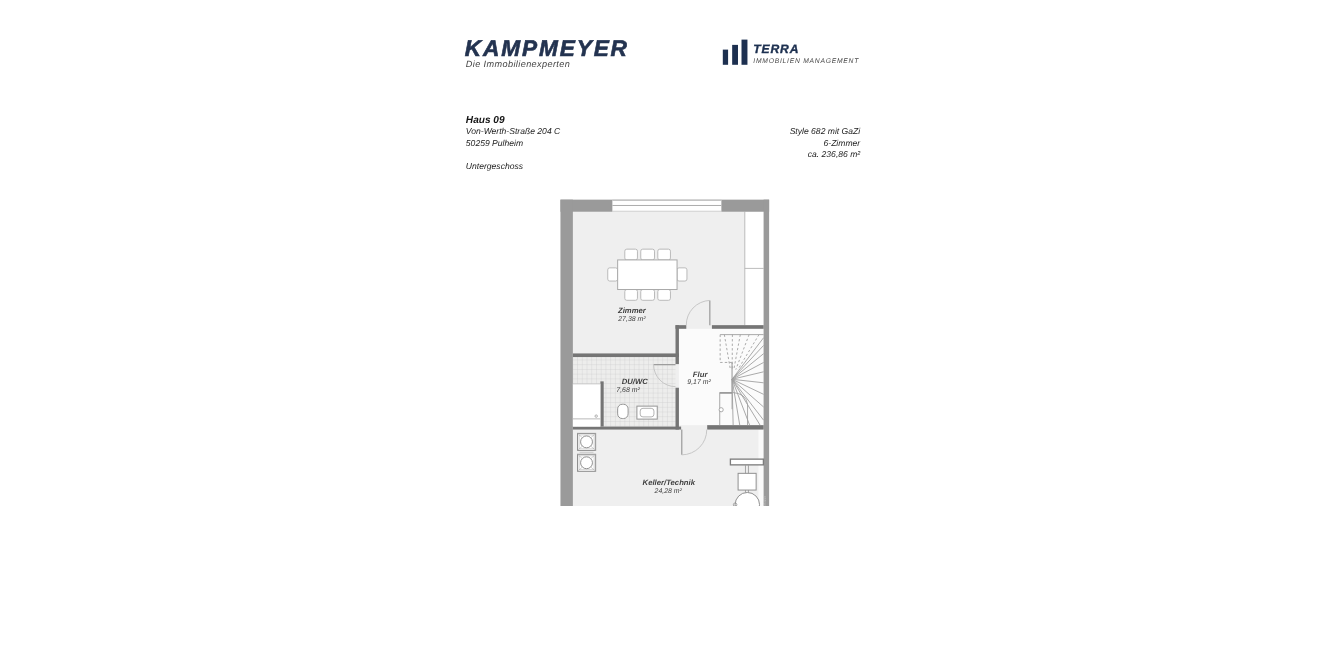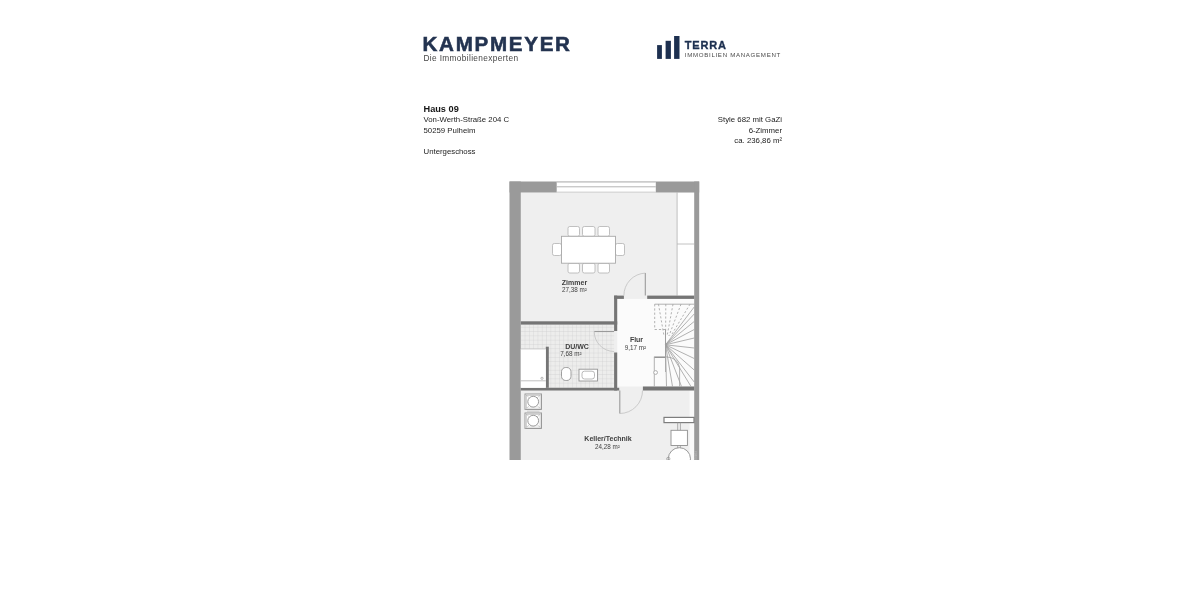--- a/index.html
+++ b/index.html
@@ -1,17 +1,17 @@
 <!DOCTYPE html>
 <html><head>
 <meta charset="utf-8">
 <style>
   html,body{margin:0;padding:0;background:#ffffff;}
   #page{position:relative;width:1200px;height:460px;background:#ffffff;overflow:hidden;
-        font-family:"Liberation Sans", sans-serif;}
+        font-family:"Liberation Sans", sans-serif;font-style:italic;}
   svg{position:absolute;left:0;top:0;}
 </style>
 </head>
 <body>
 <div id="page">
 <svg width="1200" height="600" viewBox="0 0 1200 600" xmlns="http://www.w3.org/2000/svg">
   <defs>
     <pattern id="tiles" width="4.3" height="4.3" patternUnits="userSpaceOnUse">
       <rect width="4.3" height="4.3" fill="#ededec"></rect>
       <path d="M 4.3 0 L 0 0 0 4.3" fill="none" stroke="#cbcbcb" stroke-width="0.6"></path>

